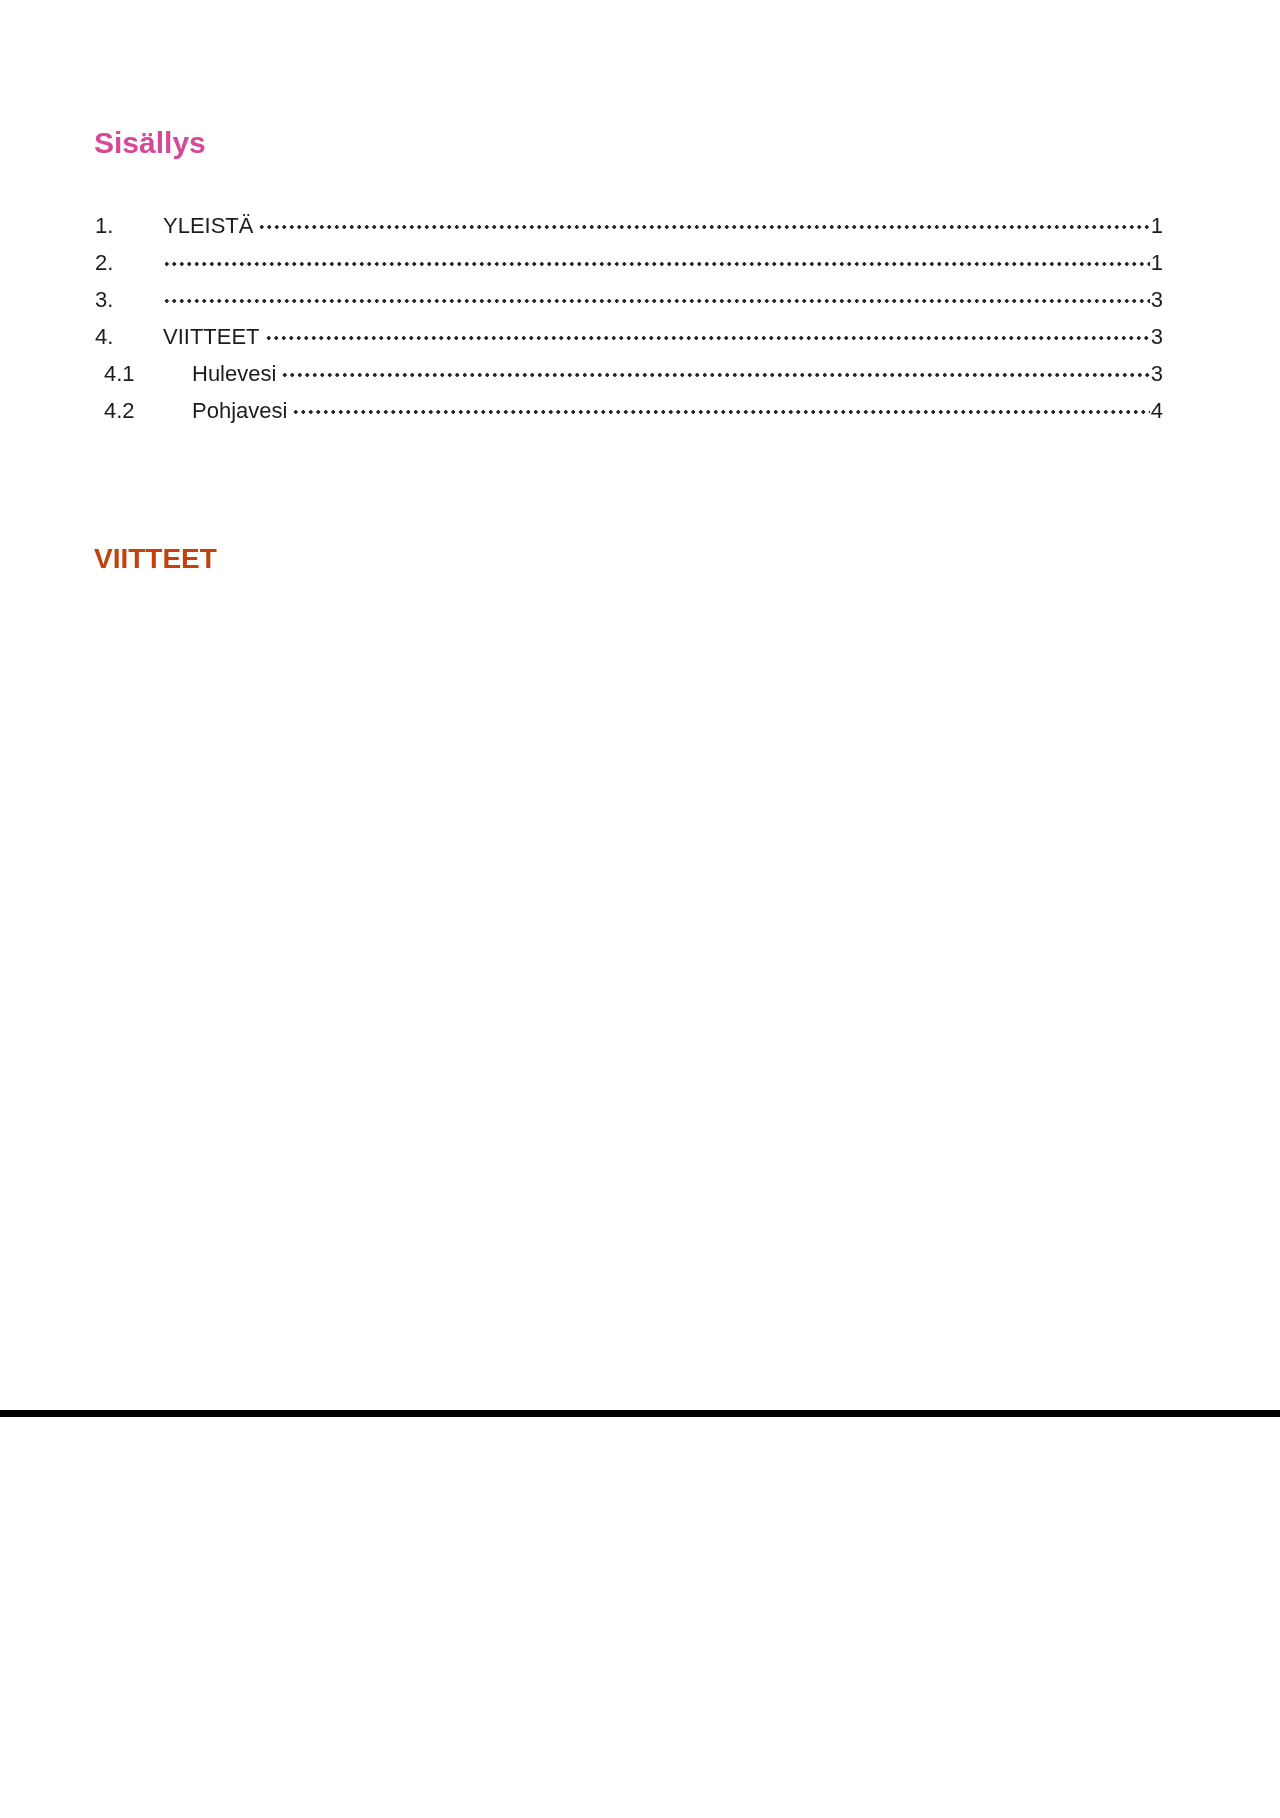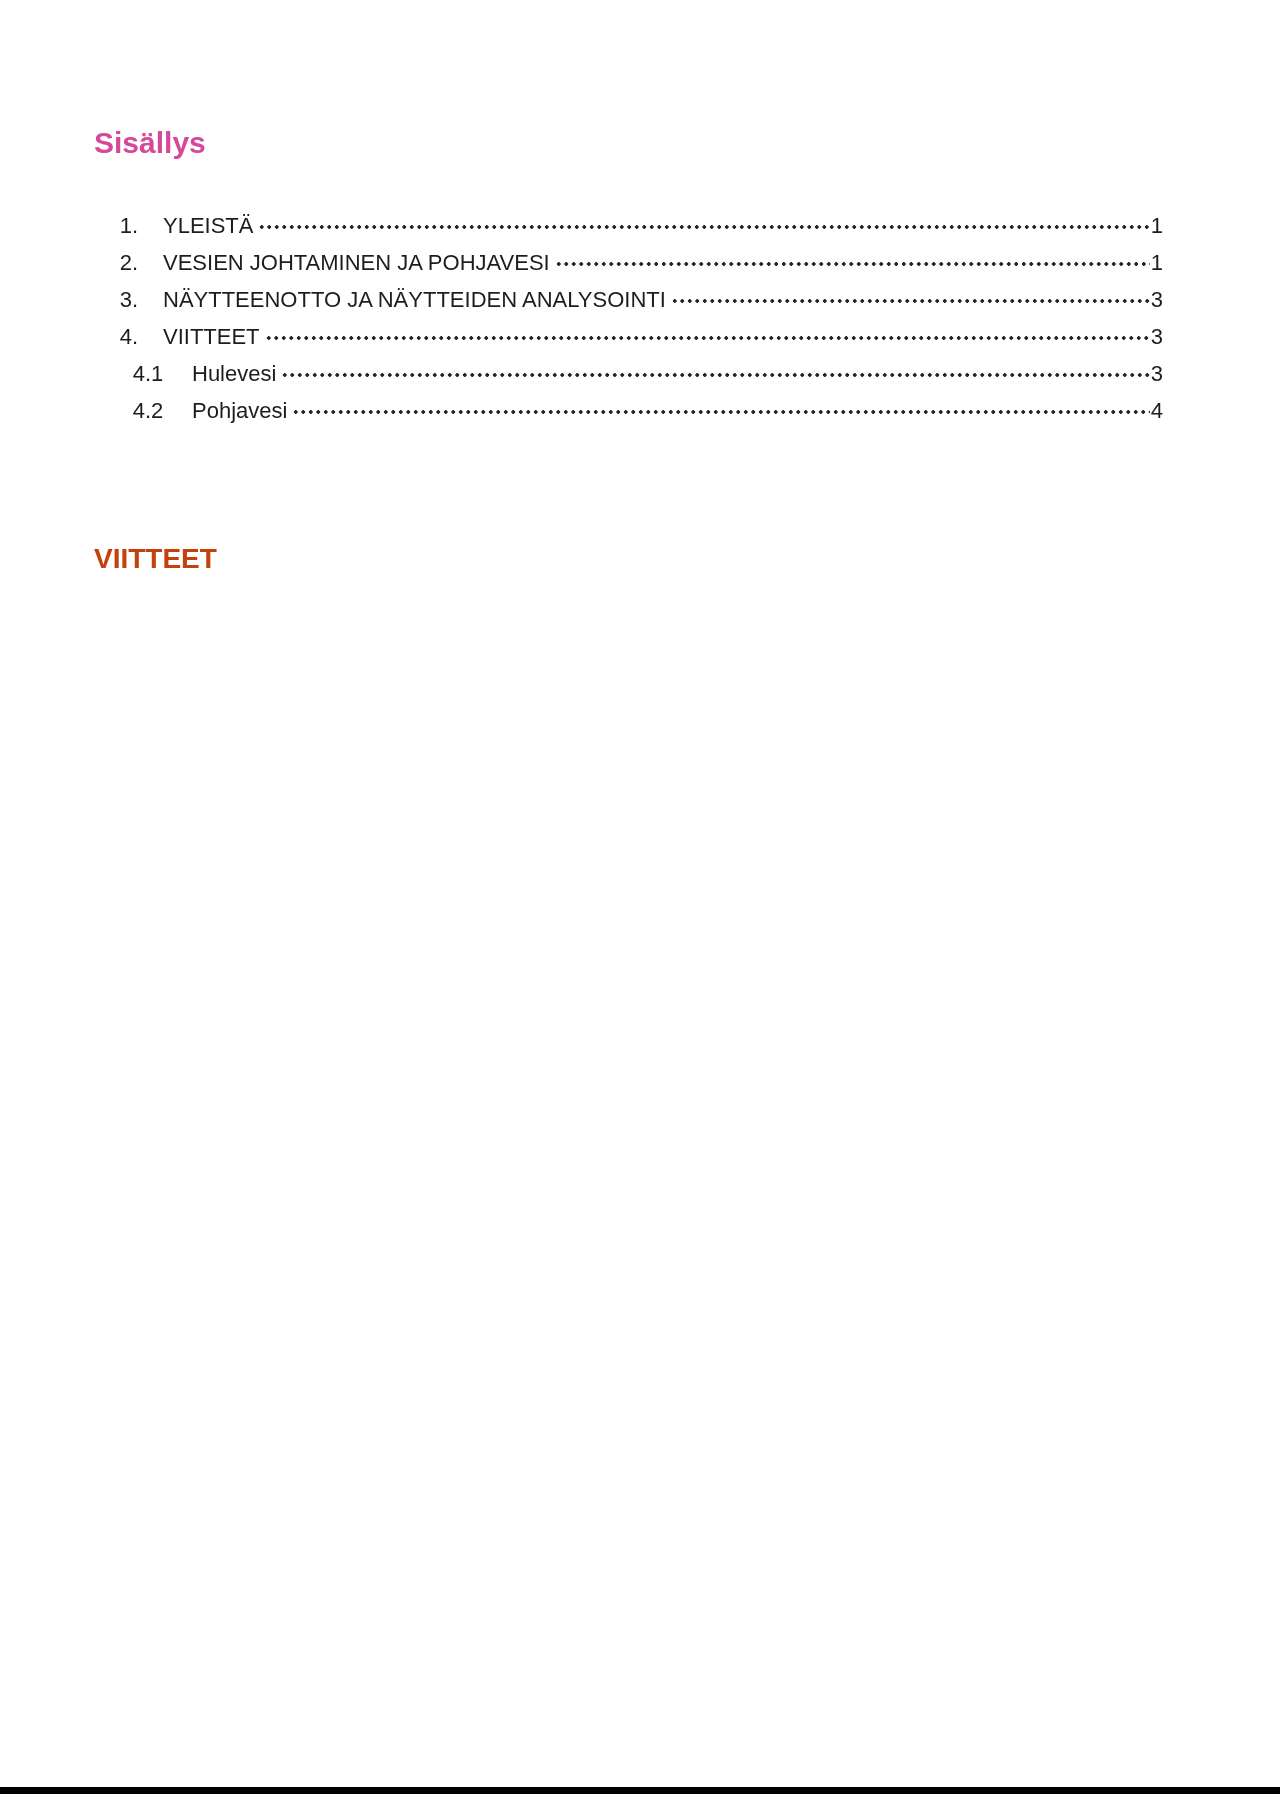--- a/index.html
+++ b/index.html
@@ -4,24 +4,23 @@
 <style>
   html, body {
     margin: 0;
     padding: 0;
     background: #ffffff;
     font-family: "Liberation Sans", "DejaVu Sans", sans-serif;
   }
   .page {
     position: relative;
     width: 1280px;
-    height: 1794px;
+    height: 1417px;
     background: #ffffff;
     overflow: hidden;
-    text-align: center;
   }
   .doc-title {
     position: absolute;
     left: 94px;
     top: 126px;
     margin: 0;
     font-size: 30px;
     font-weight: bold;
     color: #d6489a;
     letter-spacing: 0px;
@@ -94,28 +93,26 @@
 
     <div class="toc-row level1">
       <span class="num">1.</span>
       <span class="label">YLEISTÄ</span>
       <span class="dots"></span>
       <span class="page-num">1</span>
     </div>
 
     <div class="toc-row level1">
       <span class="num">2.</span>
-      <span class="label">VESIEN JOHTAMINEN JA POHJAVESI</span>
       <span class="dots"></span>
       <span class="page-num">1</span>
     </div>
 
     <div class="toc-row level1">
       <span class="num">3.</span>
-      <span class="label">NÄYTTEENOTTO JA NÄYTTEIDEN ANALYSOINTI</span>
       <span class="dots"></span>
       <span class="page-num">3</span>
     </div>
 
     <div class="toc-row level1">
       <span class="num">4.</span>
       <span class="label">VIITTEET</span>
       <span class="dots"></span>
       <span class="page-num">3</span>
     </div>

